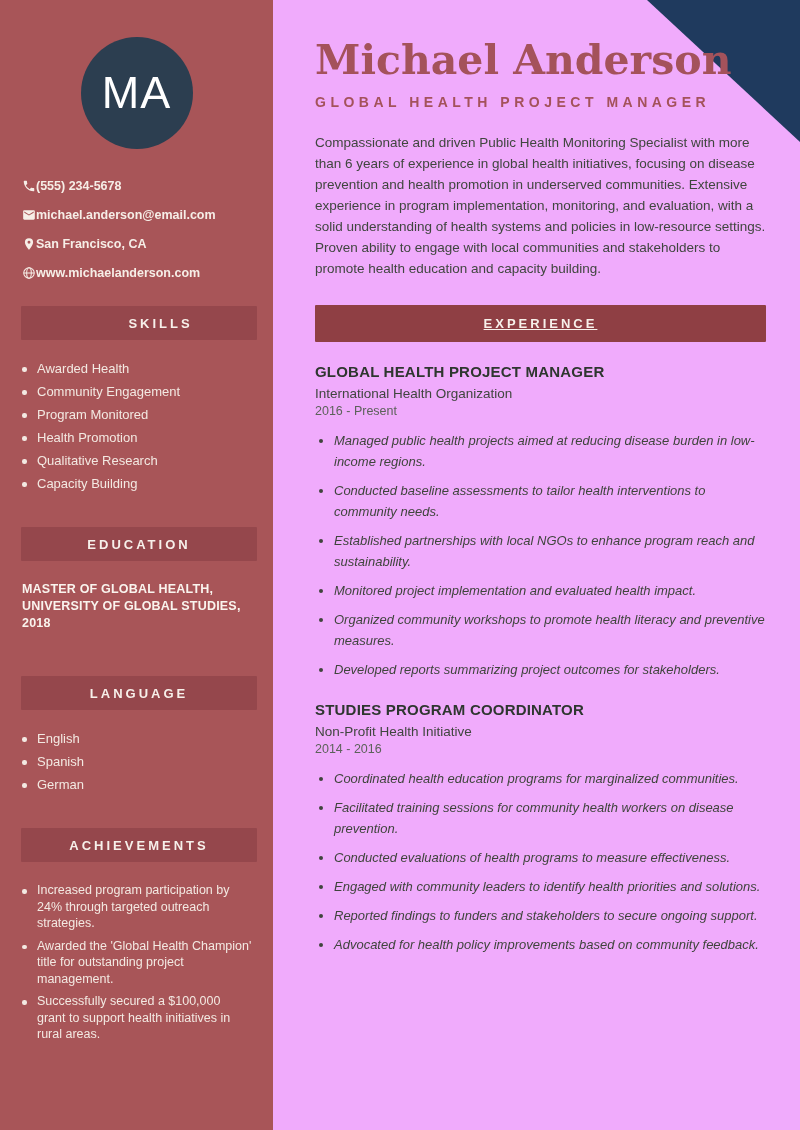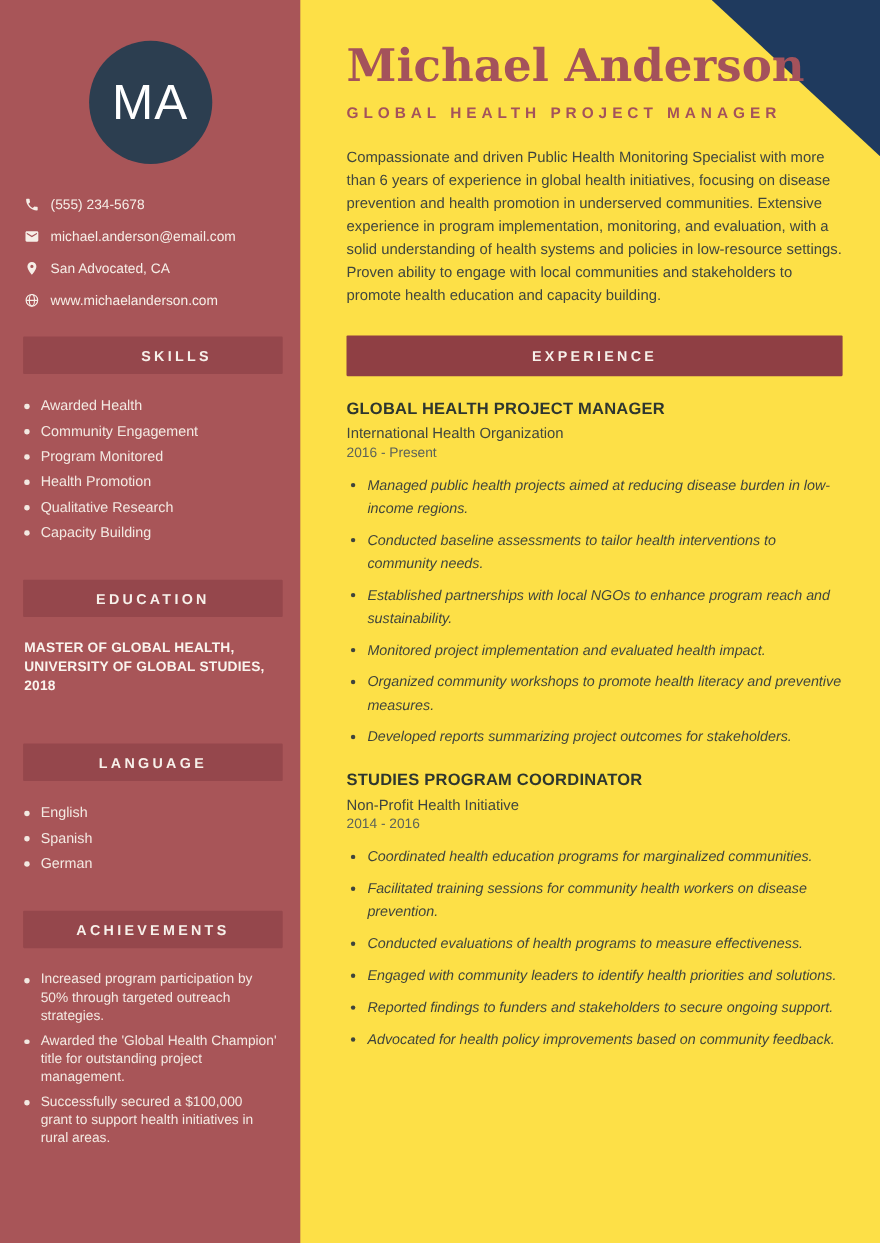--- a/index.html
+++ b/index.html
@@ -1,31 +1,31 @@
 <!DOCTYPE html>
 <html><head>
 <meta charset="utf-8">
 <style>
   * { margin:0; padding:0; box-sizing:border-box; }
   html,body { width:800px; }
   body { font-family:"Liberation Sans","DejaVu Sans",sans-serif; }
-  .page { position:relative; width:800px; height:1130px; background:#fde047; overflow:hidden; }
+  .page { position:relative; width:800px; height:1130px; background:#f0abfc; overflow:hidden; }
 
   
   .corner-triangle { position:absolute; top:0; right:0; width:153px; height:142px;
     background:#1f3a5e; clip-path:polygon(0 0,100% 0,100% 100%); }
 
   
   .sidebar { position:absolute; left:0; top:0; width:273px; height:1130px; background:#a85558; color:#f6eee7; }
   .avatar { width:112px; height:112px; border-radius:50%; background:#2c3e50; margin:37px auto 0;
     display:flex; align-items:center; justify-content:center; }
   .avatar span { color:#fff; font-size:45px; letter-spacing:1px; }
 
   .contact { margin-top:28px; }
-  .contact-row { display:flex; align-items:center; gap:10px; padding-left:22px; height:18px; margin-bottom:11px; }
+  .contact-row { display:flex; align-items:center; padding-left:22px; height:18px; margin-bottom:11px;font-weight:bold; }
   .contact-row svg { width:14px; height:14px; flex:0 0 14px; }
   .contact-row .ct { font-size:12.5px; color:#f6eee7; white-space:nowrap; }
 
   .side-header { width:236px; margin-left:21px; height:34px; background:#95474c; border-radius:1px;
     display:flex; align-items:center; justify-content:center;
     color:#f7f0ea; font-weight:bold; font-size:13px; letter-spacing:3px; }
   .mt-skills { margin-top:24px;padding-left:43px; }
   .mt-edu { margin-top:32px; }
   .mt-lang { margin-top:44px; }
   .mt-ach { margin-top:32px; }
@@ -47,21 +47,21 @@
 
   
   .main { position:absolute; left:273px; top:0; width:527px; height:1130px; padding:36px 34px 0 42px; }
   .name { font-family:"DejaVu Serif","Liberation Serif",serif; font-weight:bold; color:#a4525b;
     font-size:41px; line-height:48px; }
   .job-headline { margin-top:10px; color:#a4525b; font-size:14px; font-weight:bold; letter-spacing:4.5px; }
   .summary { margin-top:22px; width:451px; font-size:13.5px; line-height:21px; color:#40463f; }
 
   .exp-bar { margin-top:26px; height:37px; background:#8f3f44; border-radius:1px;
     display:flex; align-items:center; justify-content:center;
-    color:#f7f0ea; font-weight:bold; font-size:13px; letter-spacing:3px; }
+    color:#f7f0ea; font-weight:bold; font-size:13px; letter-spacing:3px;text-decoration:underline; }
 
   .job { margin-top:21px; }
   .job-title { font-size:15px; font-weight:bold; color:#2e362f; letter-spacing:.2px; }
   .job-company { margin-top:6px; font-size:13.5px; color:#40463f; }
   .job-dates { margin-top:3px; font-size:12.5px; color:#5c625a; }
   ul.job-bullets { margin-top:12px; padding-left:19px;font-style:italic; }
   ul.job-bullets li { font-size:13px; line-height:21px; color:#3f443c; margin-bottom:8px; width:432px; }
 </style>
 </head>
 <body>
@@ -86,21 +86,21 @@
       <div class="contact-row">
         <svg viewBox="0 0 24 24" fill="#f6eee7">
             <path d="M20 4H4c-1.1 0-2 .9-2 2v12c0 1.1.9 2 2 2h16c1.1 0 2-.9 2-2V6c0-1.1-.9-2-2-2zm0 4-8 5-8-5V6l8 5 8-5v2z"></path>
           </svg>
         <span class="ct">michael.anderson@email.com</span>
       </div>
       <div class="contact-row">
         <svg viewBox="0 0 24 24" fill="#f6eee7">
             <path d="M12 2a7 7 0 0 0-7 7c0 5.25 7 13 7 13s7-7.75 7-13a7 7 0 0 0-7-7zm0 9.5a2.5 2.5 0 1 1 0-5 2.5 2.5 0 0 1 0 5z"></path>
           </svg>
-        <span class="ct">San Advocated, CA</span>
+        <span class="ct">San Francisco, CA</span>
       </div>
       <div class="contact-row">
         <svg viewBox="0 0 24 24" fill="none" stroke="#f6eee7" stroke-width="1.8">
             <circle cx="12" cy="12" r="9"></circle>
             <ellipse cx="12" cy="12" rx="4" ry="9"></ellipse>
             <path d="M3 12h18"></path>
           </svg>
         <span class="ct">www.michaelanderson.com</span>
       </div>
     </div>
@@ -135,21 +135,21 @@
     <li>English</li>
         <li>Spanish</li>
         <li>German</li>
       </ul>
 
     <div class="side-header mt-ach">
       <span>ACHIEVEMENTS</span>
     </div>
     <ul class="ach-list">
 
-    <li>Increased program participation by 50% through targeted outreach strategies.</li>
+    <li>Increased program participation by 24% through targeted outreach strategies.</li>
         <li>Awarded the 'Global Health Champion' title for outstanding project management.</li>
         <li>Successfully secured a $100,000 grant to support health initiatives in rural areas.</li>
       </ul>
 
   </aside>
 
   <main class="main">
 
     <h1 class="name">Michael Anderson</h1>
     <div class="job-headline">GLOBAL HEALTH PROJECT MANAGER</div>

